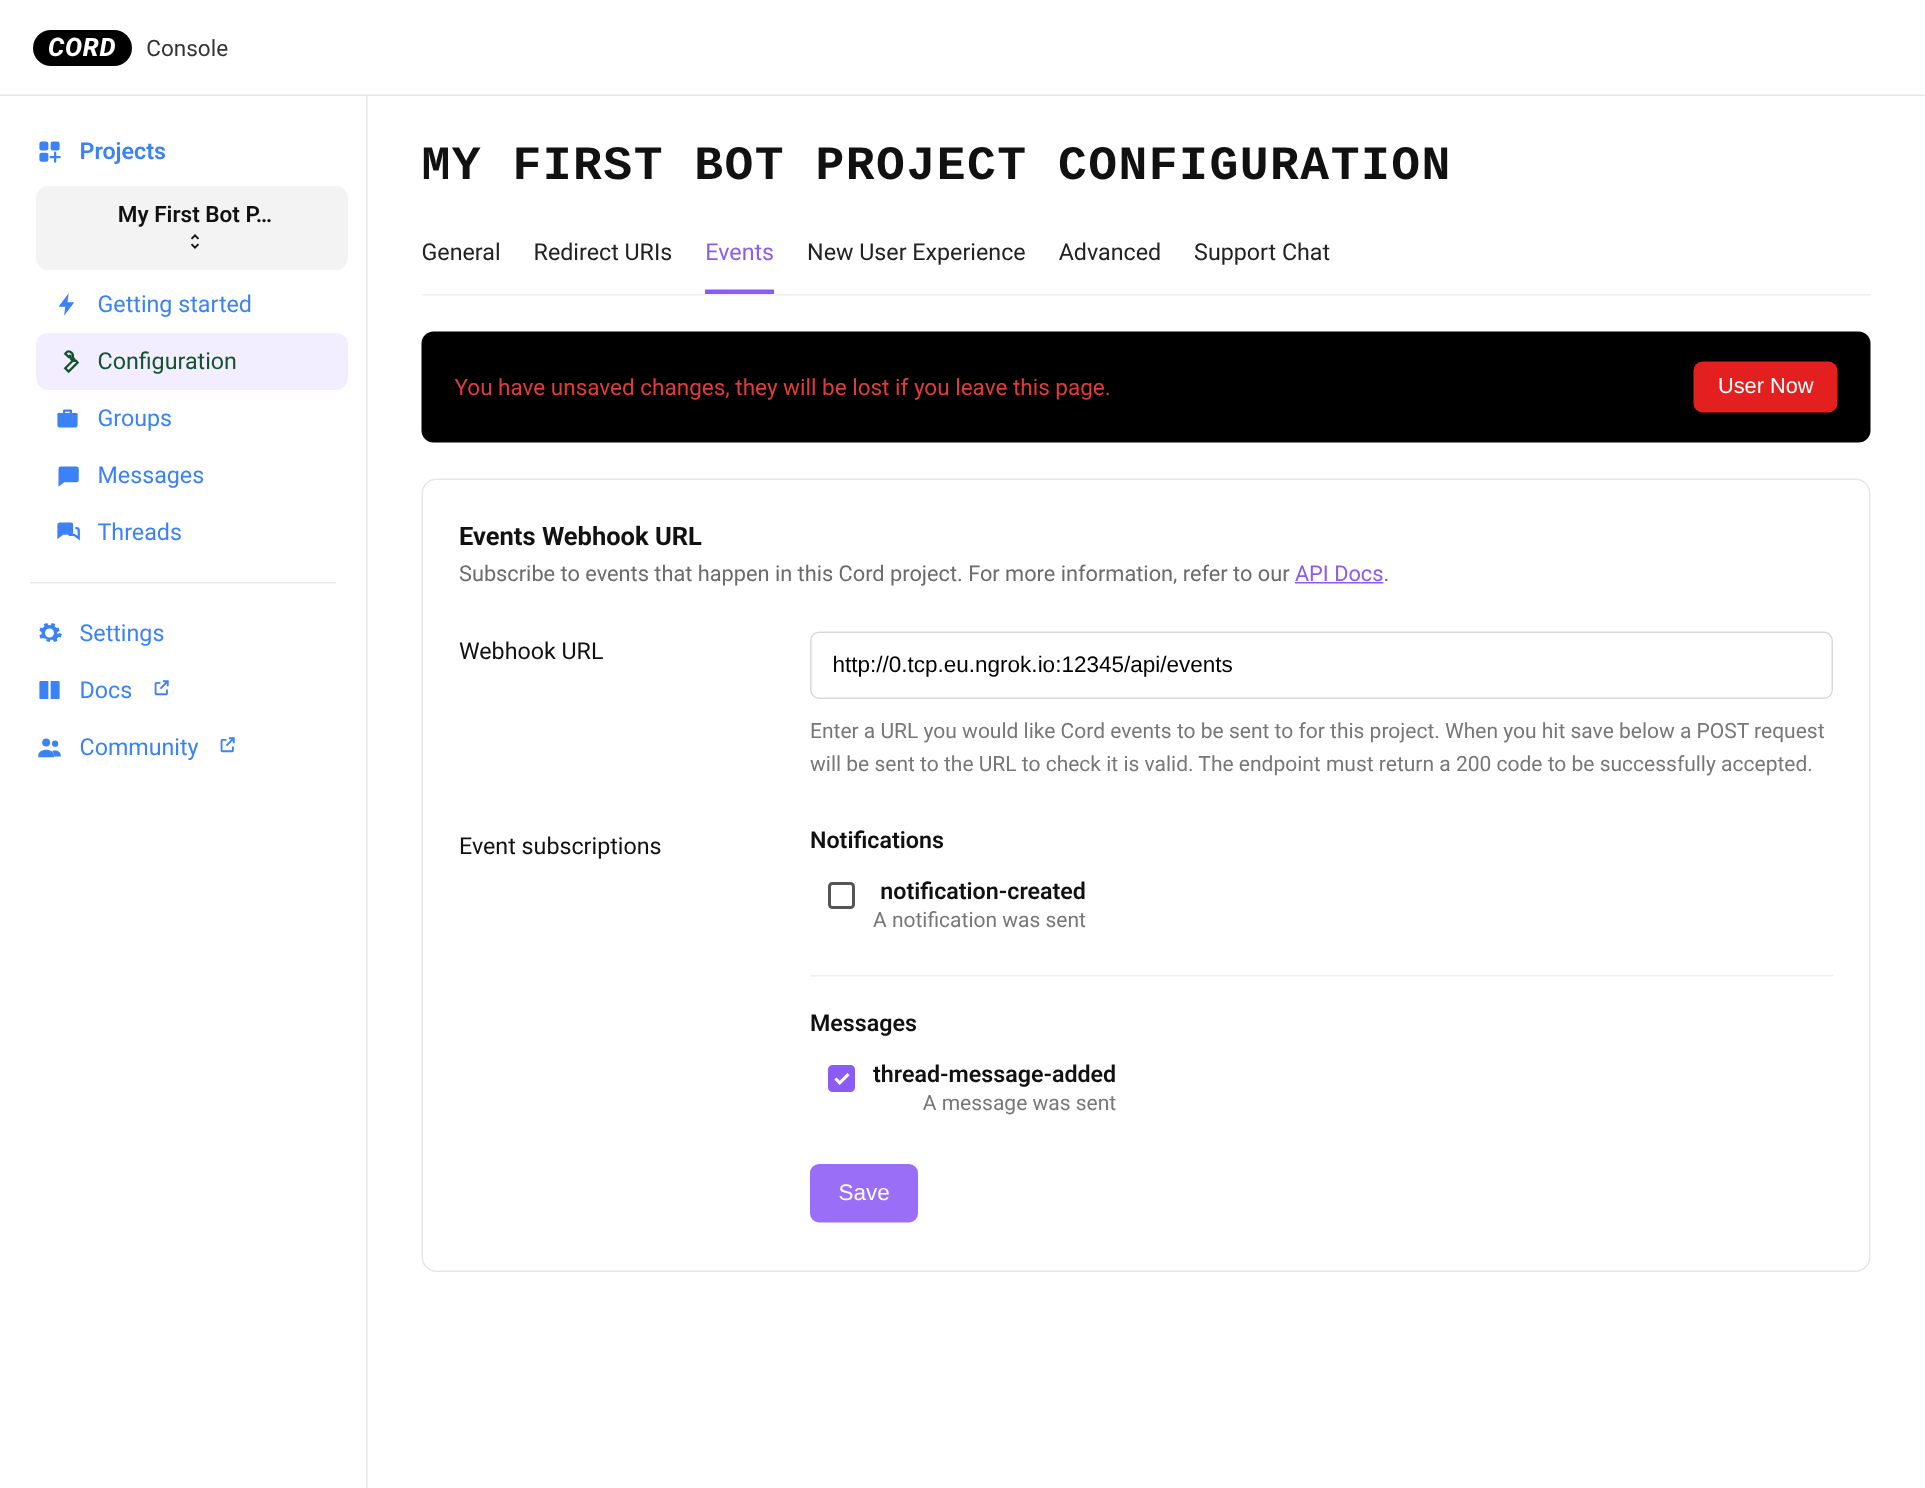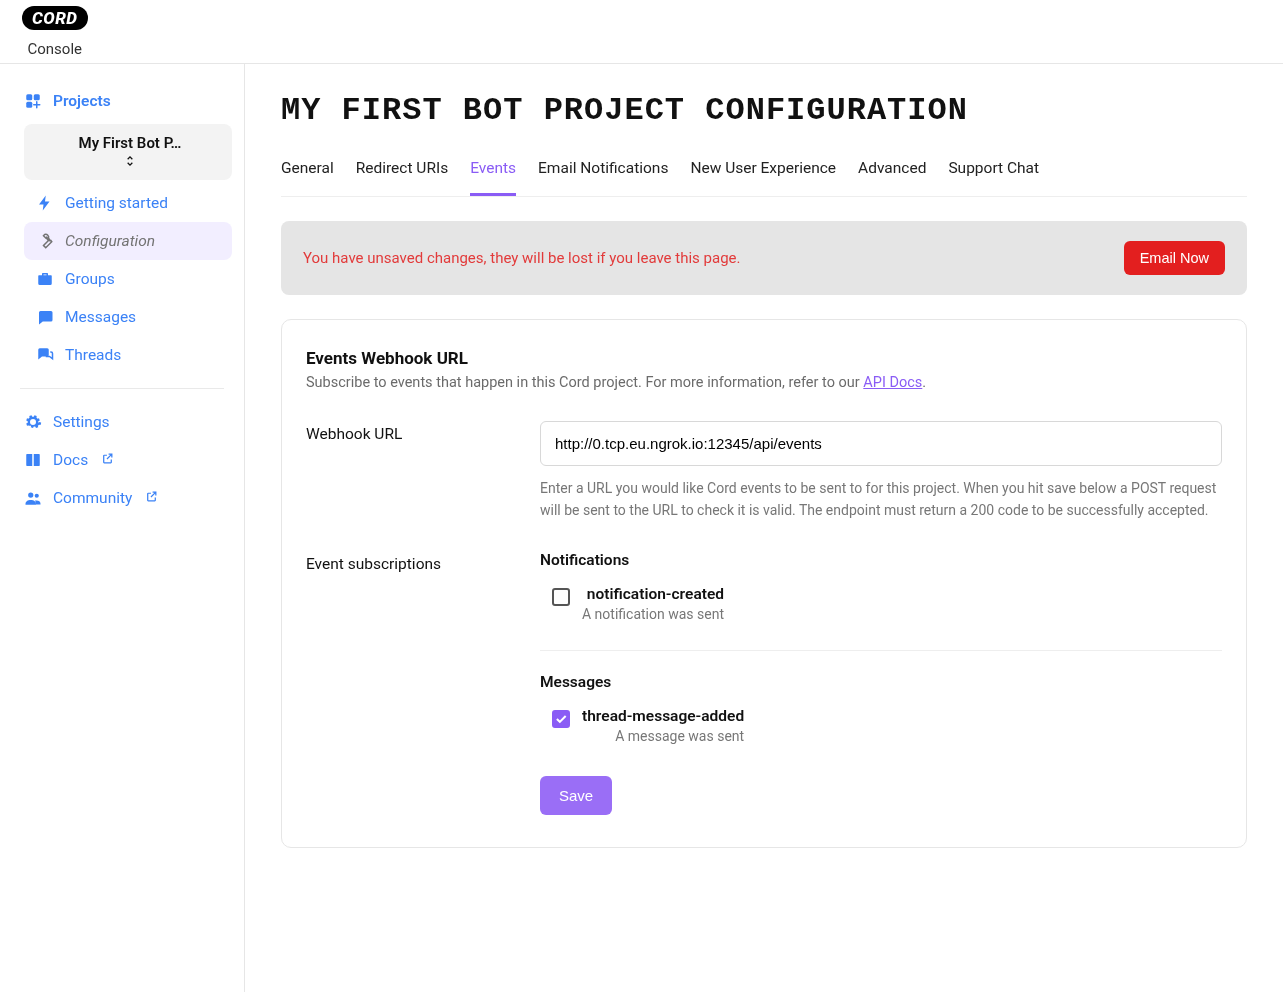--- a/index.html
+++ b/index.html
@@ -1,37 +1,37 @@
 <!DOCTYPE html>
 <html><head>
 <meta charset="utf-8">
 <style>
   * { box-sizing: border-box; margin: 0; padding: 0; }
   html, body { height: 100%; font-family: -apple-system, BlinkMacSystemFont, "Segoe UI", Roboto, Helvetica, Arial, sans-serif; color: #111; background: #fff; }
   .app { display: flex; flex-direction: column; height: 100vh; }
   .topbar { display: flex; align-items: center; padding: 0 22px; height: 64px; border-bottom: 1px solid #e6e6e6; }
-  .logo-wrap { display: flex; align-items: center; gap: 10px; flex-direction: column; }
+  .logo-wrap { display: flex; align-items: center; gap: 10px; }
   .logo-badge { background: #000; color: #fff; border-radius: 14px; padding: 2px 10px; font-weight: 800; font-style: italic; font-size: 17px; letter-spacing: 0.5px; }
   .logo-text { font-size: 15px; color: #333; }
   .main { flex: 1; display: flex; overflow: hidden; }
   .sidebar { width: 245px; border-right: 1px solid #e6e6e6; padding: 18px 12px; overflow-y: auto; }
   .side-link { display: flex; align-items: center; gap: 11px; padding: 10px 12px; border-radius: 8px; font-size: 15.5px; color: #3b82f6; cursor: pointer; }
   .side-link.section-title { font-weight: 600; }
-  .side-link.active { background: #f2eeff; color: #737373; font-style: italic; }
+  .side-link.active { background: #f2eeff; color: #14532d; }
   .proj-select { display:flex; align-items:center; justify-content: space-between; margin: 4px 0 4px 12px; padding: 10px 10px 10px 14px; border-radius: 8px; background:#f3f3f3; font-weight:600; font-size:15px; cursor:pointer;flex-direction:column; }
   .proj-name { white-space: nowrap; overflow: hidden; text-overflow: ellipsis; max-width: 140px; }
   .sub-links { margin-left: 12px; }
   .side-divider { border-top: 1px solid #e9e9e9; margin: 14px 8px; }
   .icon { width: 18px; height: 18px; display:inline-flex; align-items:center; justify-content:center; flex-shrink:0; }
   .content { flex: 1; overflow-y: auto; padding: 28px 36px 60px 36px; }
   .page-title { font-family: "Courier New", ui-monospace, monospace; font-size: 32px; font-weight: 600; letter-spacing: 1px; margin-bottom: 18px; text-transform: uppercase; }
   .tabs { display: flex; gap: 22px; border-bottom: 1px solid #eee; margin-bottom: 24px; }
   .tab { padding: 12px 0 16px 0; font-size: 15.5px; color: #222; cursor: pointer; border-bottom: 3px solid transparent; }
   .tab.active { color: #8a5cf5; border-bottom-color: #8a5cf5; }
-  .alert { display:flex; align-items:center; justify-content:space-between; background:#e5e5e5; border-radius:8px; padding: 20px 22px; margin-bottom: 24px; }
+  .alert { display:flex; align-items:center; justify-content:space-between; background:#000000; border-radius:8px; padding: 20px 22px; margin-bottom: 24px; }
   .alert-text { color:#e23b3b; font-size:15px; }
   .btn { border:none; border-radius:6px; cursor:pointer; font-size:14.5px; padding: 9px 16px; }
   .btn-danger { background:#e31f1f; color:#fff; }
   .btn-primary { background:#9a6ef6; color:#fff; padding: 11px 19px; font-size:15px; }
   .card { border:1px solid #e6e6e6; border-radius:10px; padding: 28px 24px 32px 24px; }
   .card-title { font-weight:700; font-size:17px; margin-bottom: 6px; }
   .card-sub { color:#6b6b6b; font-size:14.5px; }
   .card-sub a { color:#8a5cf5; text-decoration: underline; }
   .form-row { display:flex; gap: 28px; margin-top: 30px; }
   .form-label { width: 206px; flex-shrink:0; font-size:15.5px; color:#111; padding-top: 4px; }
@@ -164,29 +164,28 @@
         </div>
     </aside>
 
     <div class="content">
       <h1 class="page-title">MY FIRST BOT PROJECT CONFIGURATION</h1>
 
       <div class="tabs" id="tabs">
           <div class="tab">General</div>
           <div class="tab">Redirect URIs</div>
           <div class="tab active">Events</div>
-          <div class="tab">Email Notifications</div>
           <div class="tab">New User Experience</div>
           <div class="tab">Advanced</div>
           <div class="tab">Support Chat</div>
         </div>
 
       <div class="alert">
         <span class="alert-text">You have unsaved changes, they will be lost if you leave this page.</span>
-        <button class="btn btn-danger">Email Now</button>
+        <button class="btn btn-danger">User Now</button>
       </div>
 
       <div class="card">
         <div class="card-title">Events Webhook URL</div>
         <div class="card-sub">
           <span>Subscribe to events that happen in this Cord project. For more information, refer to our </span><a href="#">API Docs</a><span>.</span>
         </div>
 
         <div class="form-row">
           <div class="form-label">Webhook URL</div>

